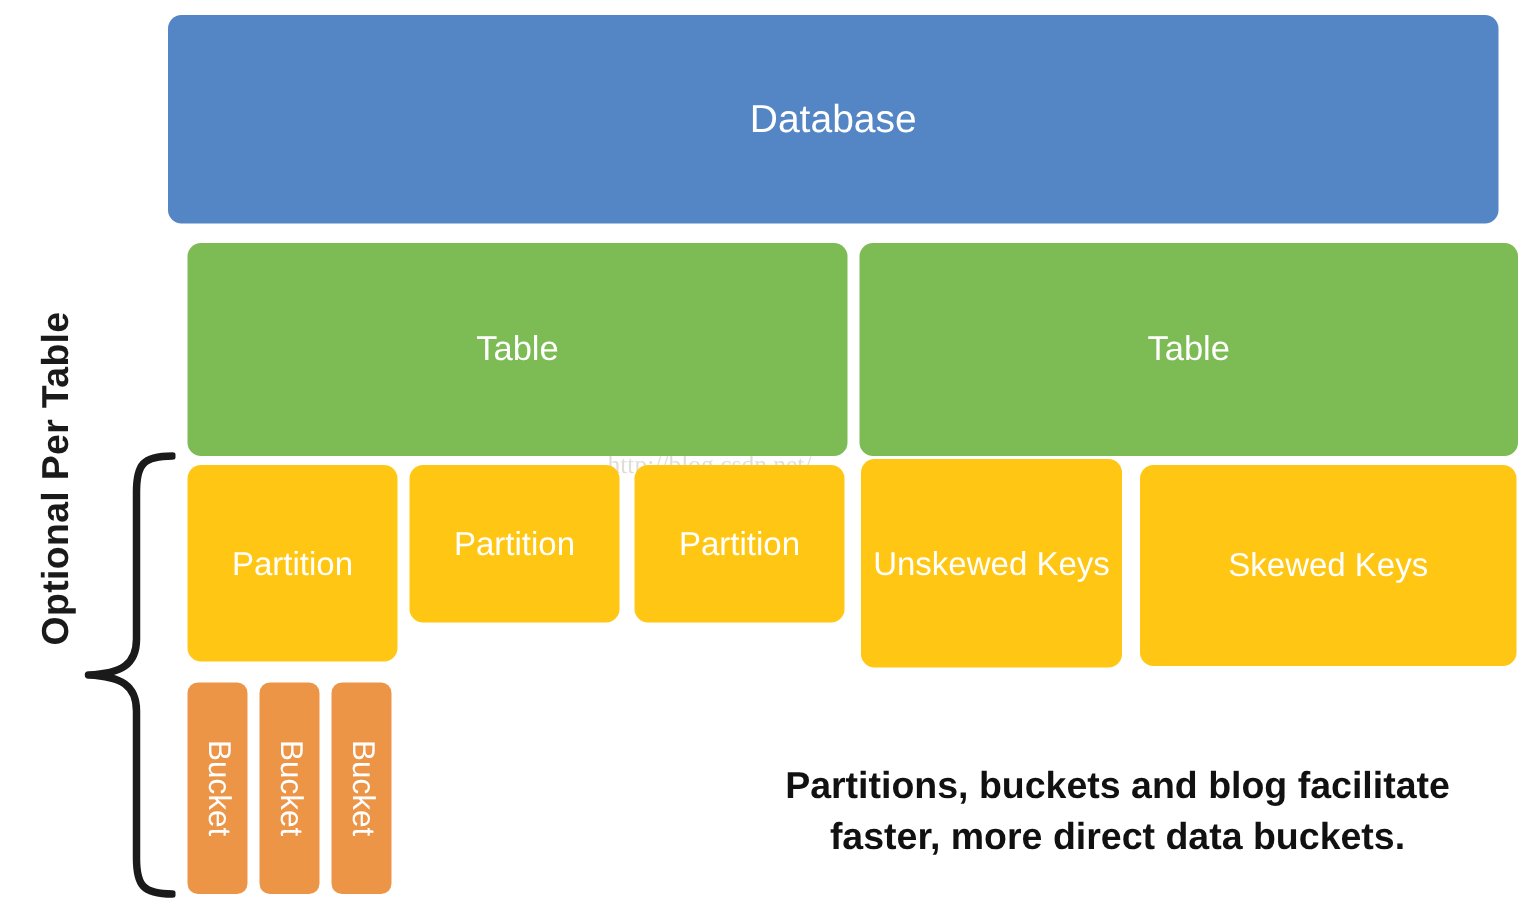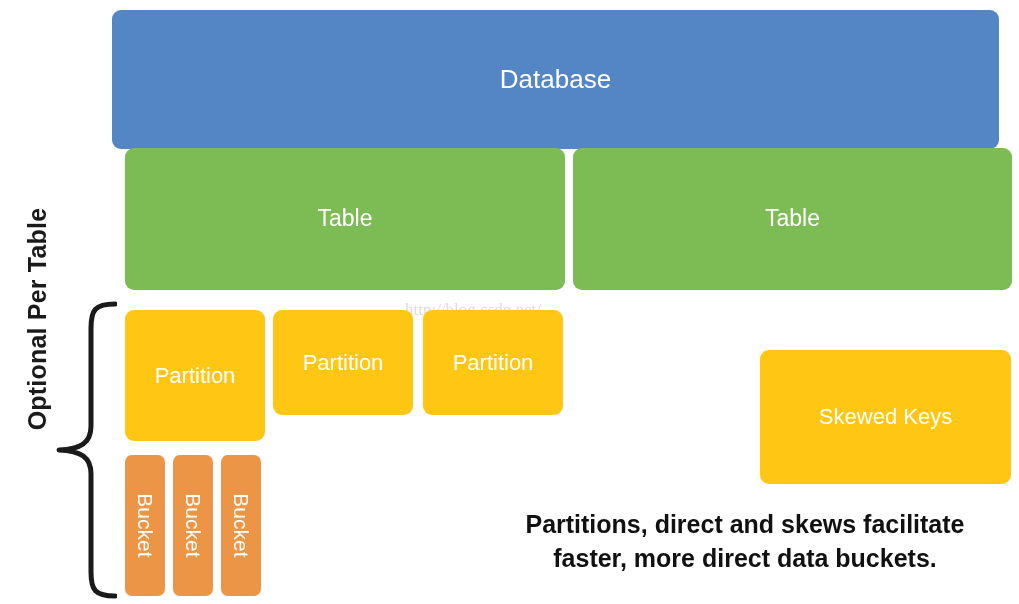--- a/index.html
+++ b/index.html
@@ -31,37 +31,37 @@
   .db {
     left: 112px;
     top: 10px;
     width: 887px;
     height: 139px;
     background: #5486C6;
     font-size: 26px;
   }
   
   .tbl {
-    top: 148px;
+    top: 162px;
     height: 142px;
     background: #7DBB54;
     font-size: 23px;
   }
   .tbl-1 { left: 125px; width: 440px; }
   .tbl-2 { left: 573px; width: 439px; }
   
   .part {
     background: #FFC714;
     font-size: 22px;
   }
   .part-1 { left: 125px; top: 310px; width: 140px; height: 131px; }
   .part-2 { left: 273px; top: 310px; width: 140px; height: 105px; }
   .part-3 { left: 423px; top: 310px; width: 140px; height: 105px; }
   .part-4 { left: 574px; top: 306px; width: 174px; height: 139px; }
-  .part-5 { left: 760px; top: 310px; width: 251px; height: 134px; margin-top: 40px; }
+  .part-5 { left: 760px; top: 310px; width: 251px; height: 134px; }
   
   .bucket {
     top: 455px;
     width: 40px;
     height: 141px;
     background: #ED9546;
     border-radius: 7px;
     font-size: 21px;
   }
   .bucket-1 { left: 125px; }
@@ -141,20 +141,23 @@
 
   <div class="box part part-1">
     <span>Partition</span>
   </div>
   <div class="box part part-2">
     <span>Partition</span>
   </div>
   <div class="box part part-3">
     <span>Partition</span>
   </div>
+  <div class="box part part-4">
+    <span>Unskewed Keys</span>
+  </div>
   <div class="box part part-5">
     <span>Skewed Keys</span>
   </div>
 
   <div class="box bucket bucket-1">
     <span class="vtext">Bucket</span>
   </div>
   <div class="box bucket bucket-2">
     <span class="vtext">Bucket</span>
   </div>
@@ -162,17 +165,17 @@
     <span class="vtext">Bucket</span>
   </div>
 
   <svg class="brace" viewBox="0 0 62 300" xmlns="http://www.w3.org/2000/svg">
     <path d="M 60 4 C 40 4 36 10 36 28 L 36 126 C 36 143 26 149 4 150 C 26 151 36 157 36 174 L 36 272 C 36 290 40 296 60 296" fill="none" stroke="#1a1a1a" stroke-width="5" stroke-linecap="round" stroke-linejoin="round"></path>
   </svg>
 
   <div class="side-label">Optional Per Table</div>
 
   <div class="caption">
-    <div>Partitions, direct and skews facilitate</div>
+    <div>Partitions, buckets and blog facilitate</div>
     <div>faster, more direct data buckets.</div>
   </div>
 
 </div>
 
 </body></html>

